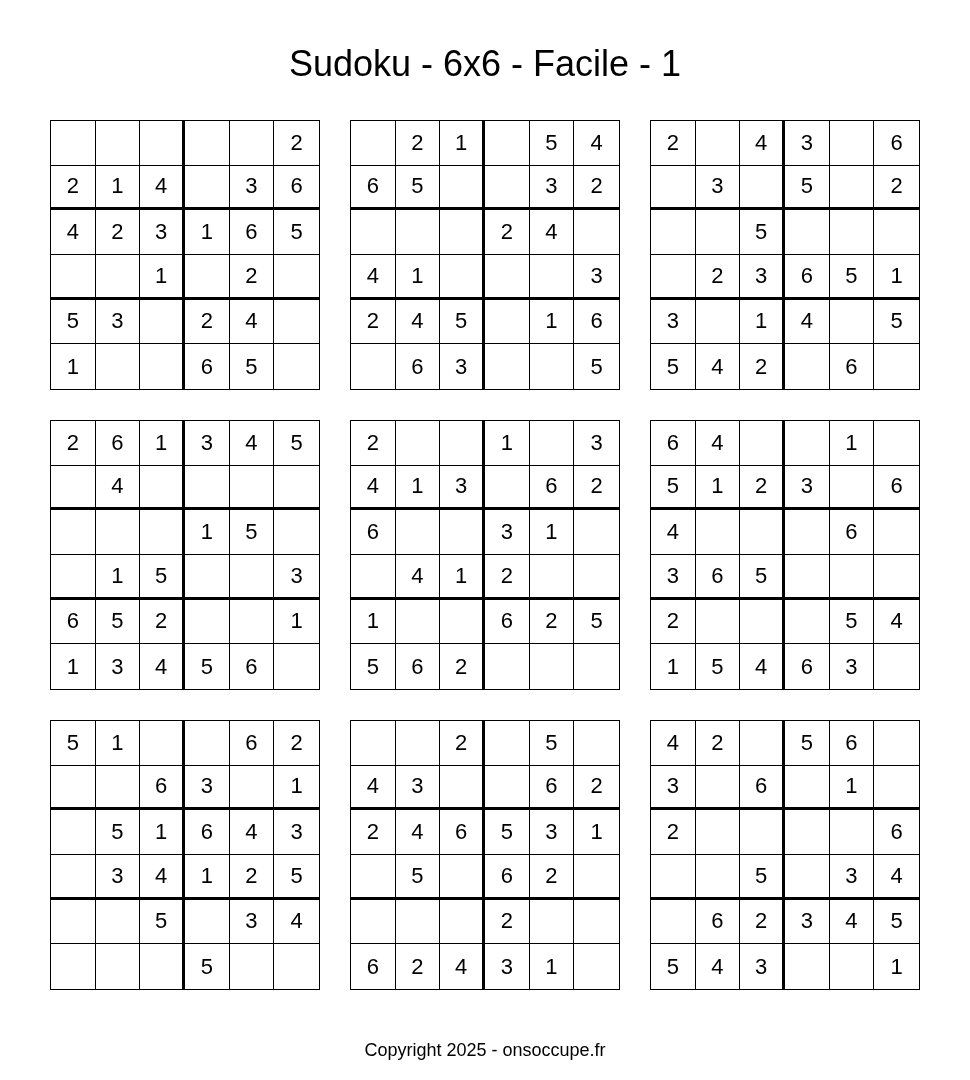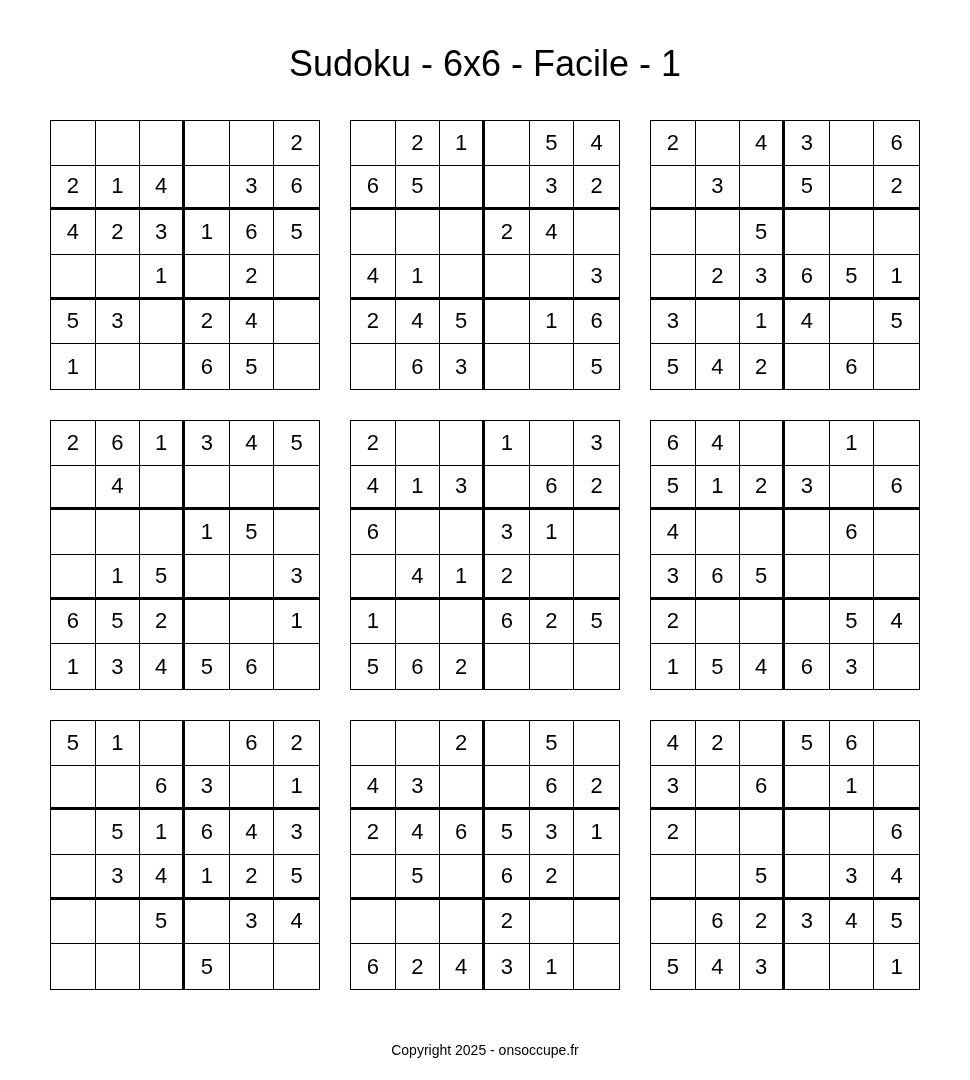--- a/index.html
+++ b/index.html
@@ -51,21 +51,21 @@
     .cell.c5 { border-right: none; }
     .cell.r5 { border-bottom: none; }
     .cell.c2 { border-right: 3px solid #000; }
     .cell.r1, .cell.r3 { border-bottom: 3px solid #000; }
     .footer {
       position: absolute;
       top: 1041px;
       left: 0;
       width: 970px;
       text-align: center;
-      font-size: 14px;
+      font-size: 18px;
       line-height: 18px;
     }
   </style>
 </head>
 <body>
 
 <h1 class="page-title">Sudoku - 6x6 - Facile - 1</h1>
 
 <div id="puzzles-container">
   <div class="puzzle" style="left:50px; top:120px;">

